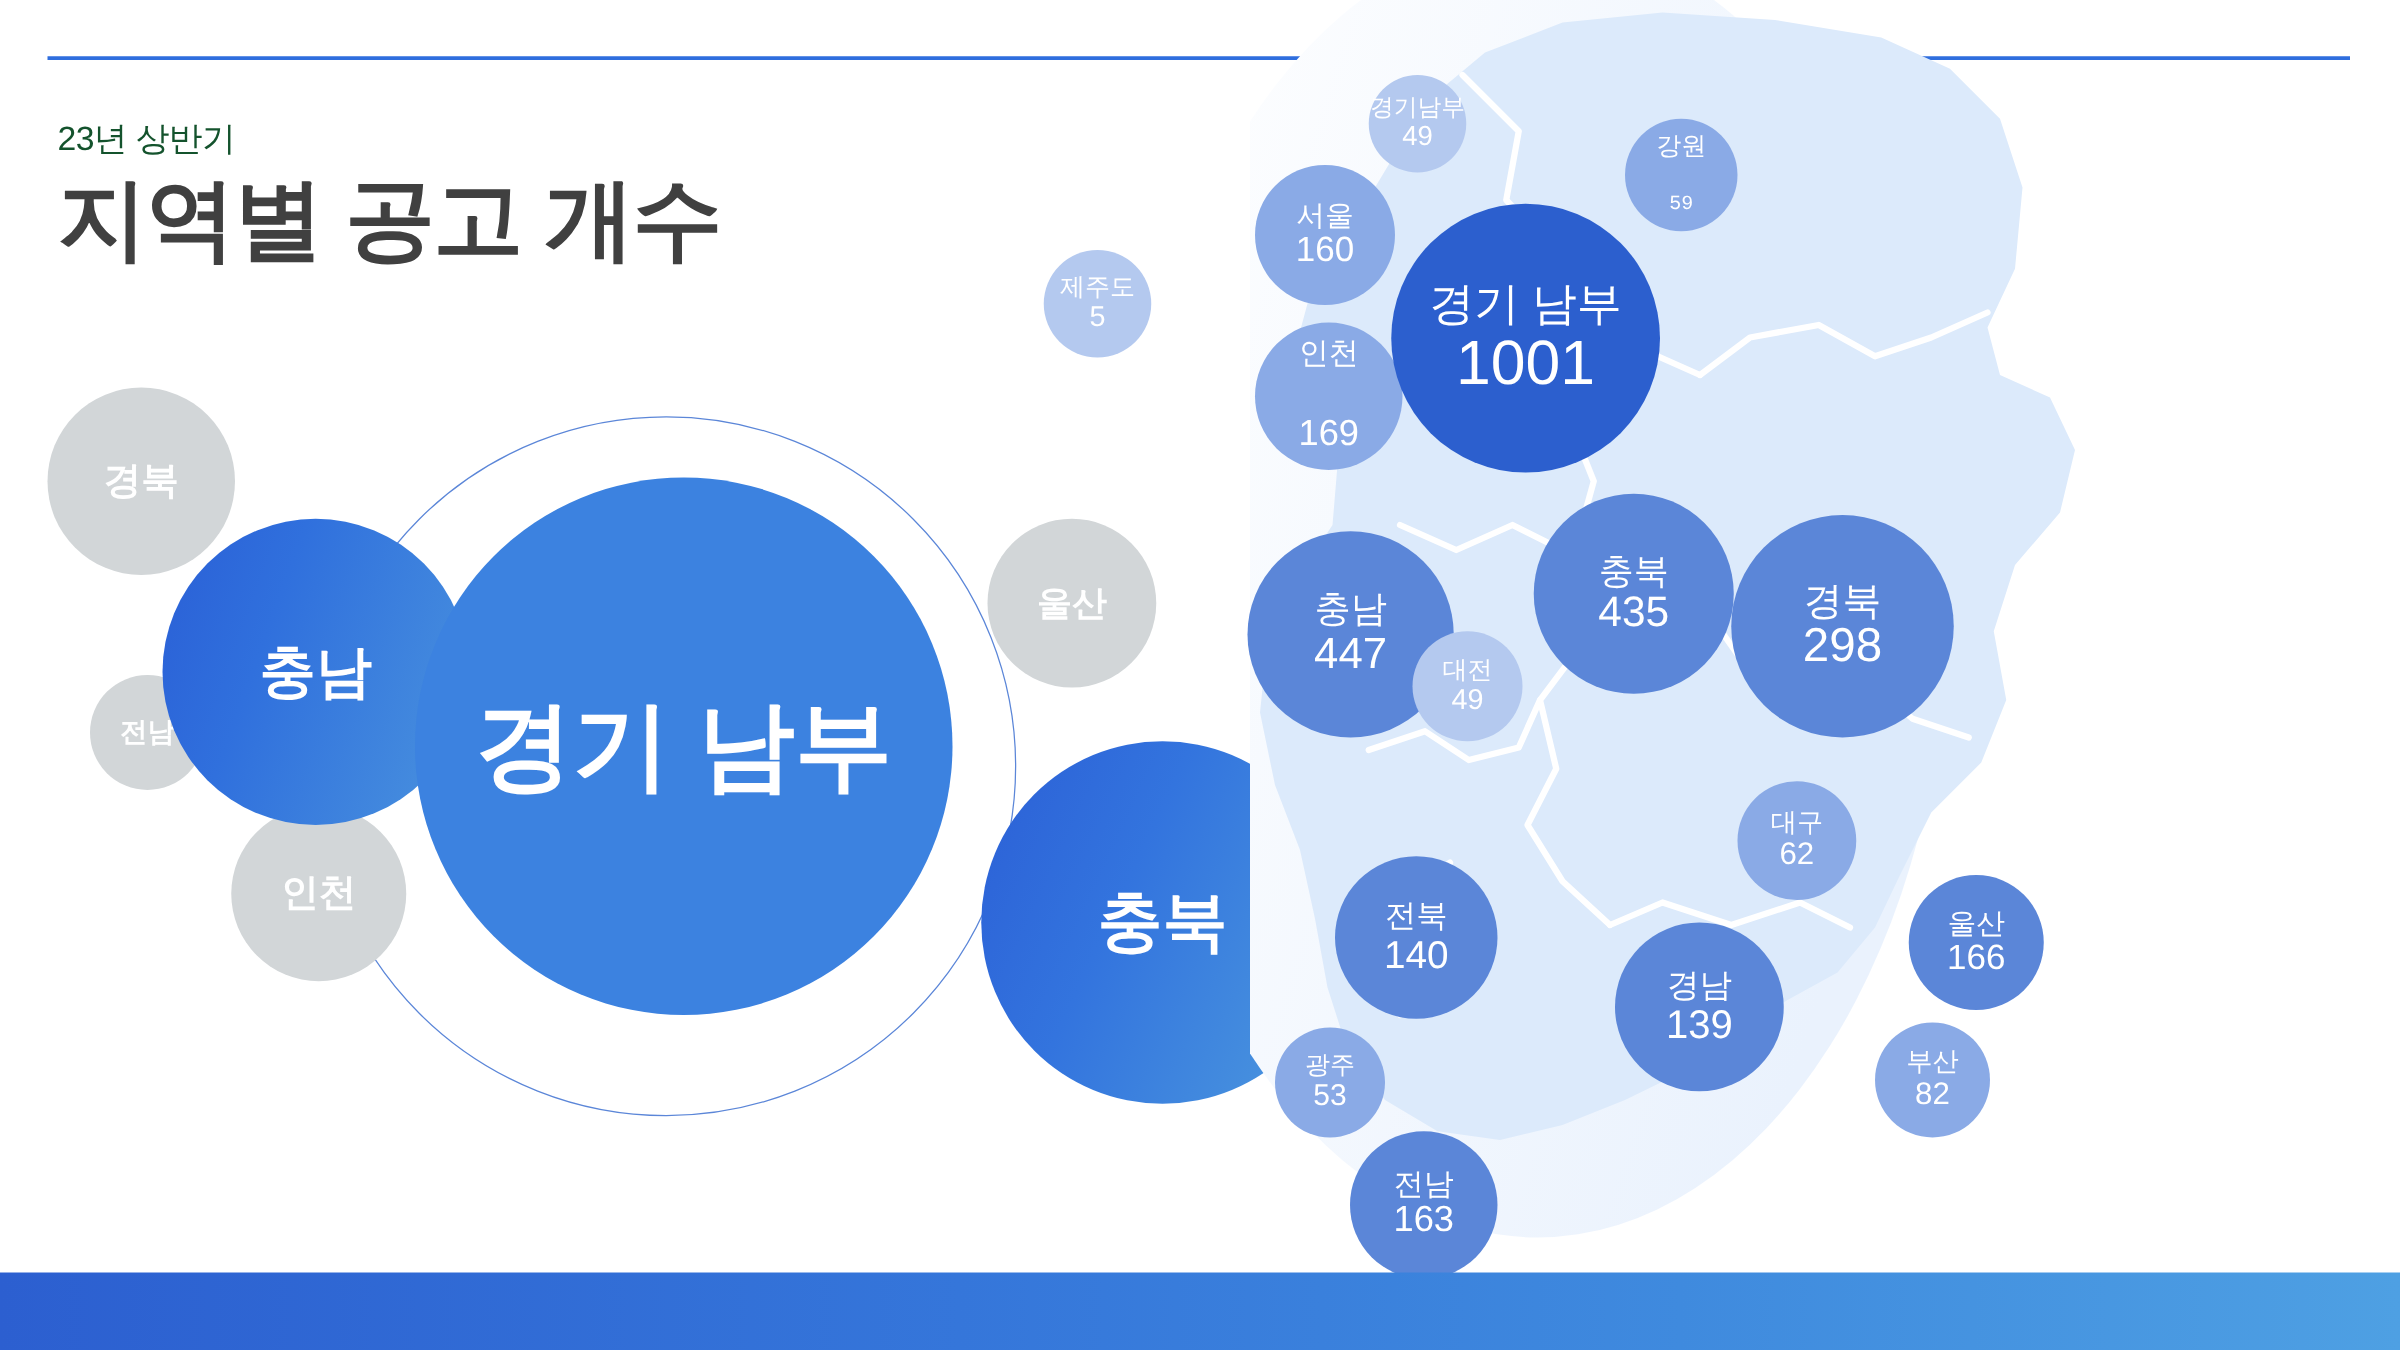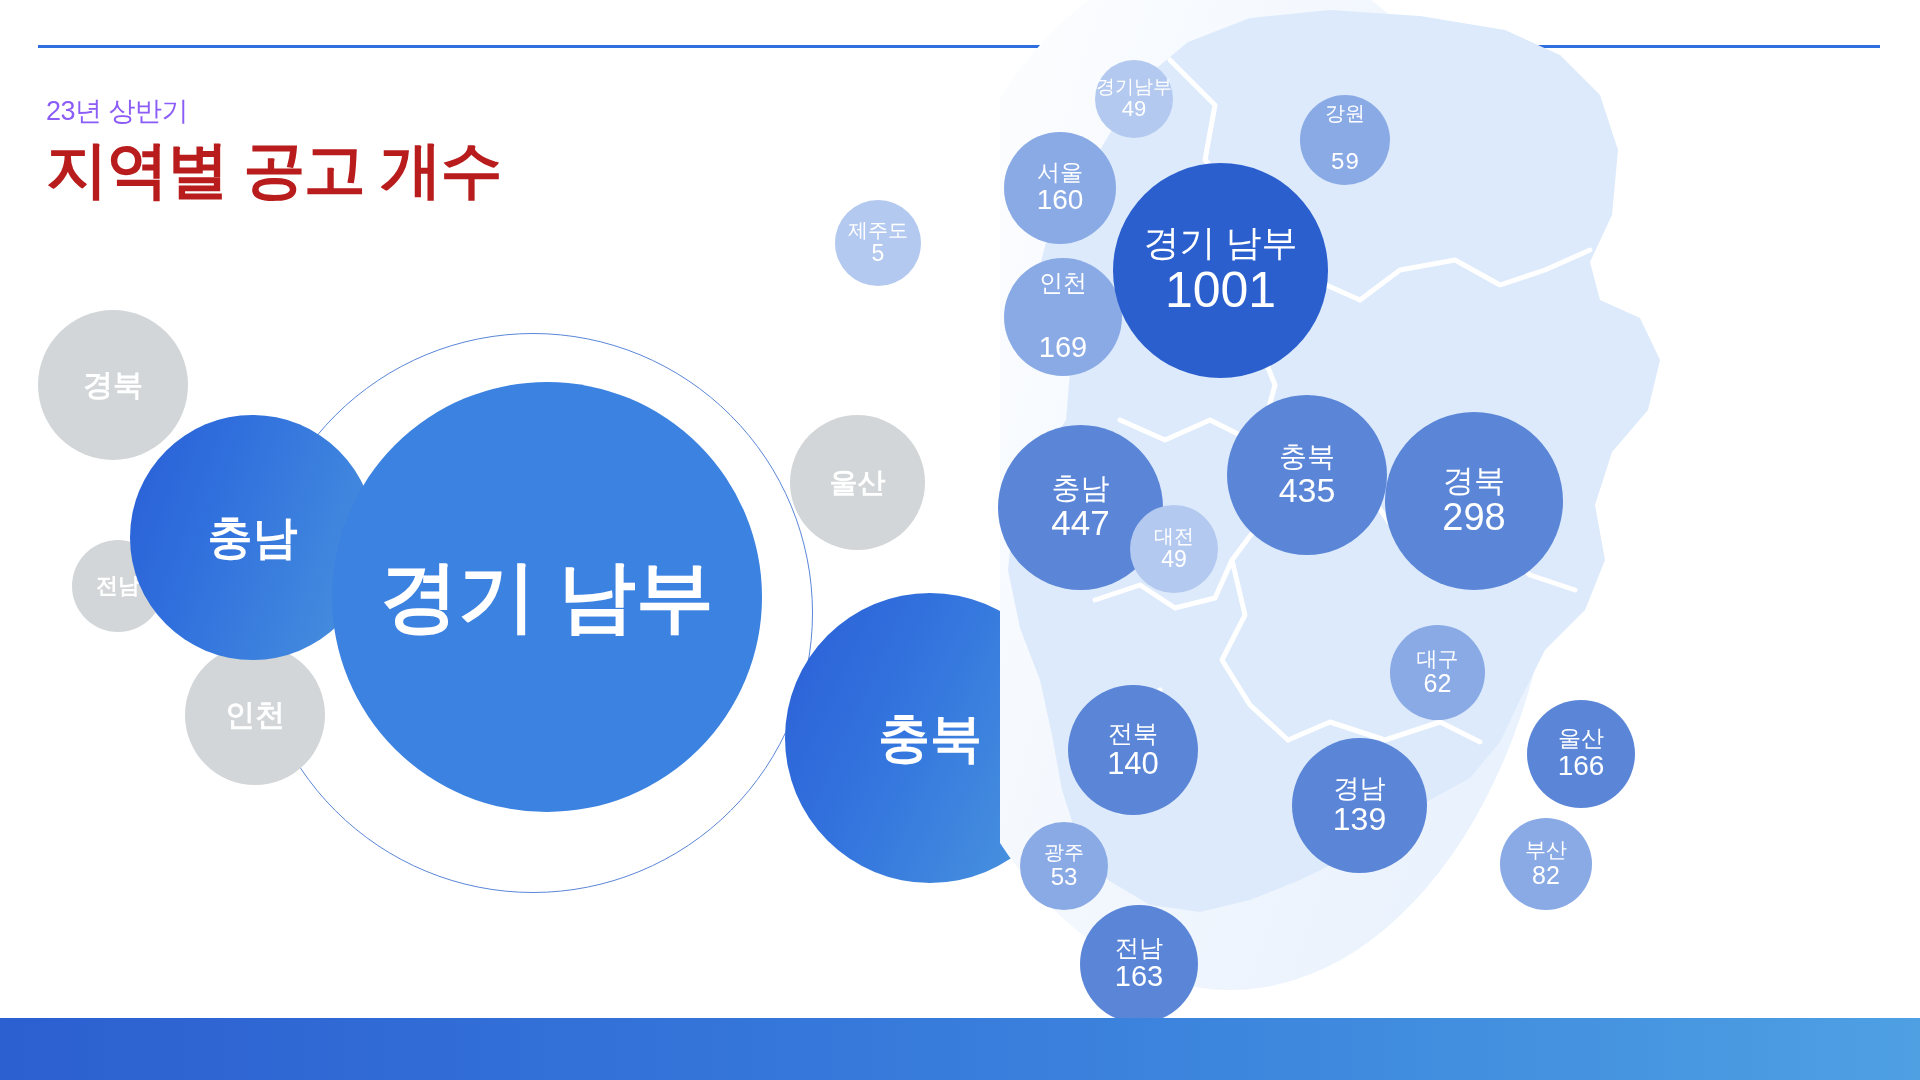--- a/index.html
+++ b/index.html
@@ -19,25 +19,25 @@
 
   
   .bottom-bar {
     position:absolute; left:0; bottom:0; width:1920px; height:62px;
     background:linear-gradient(90deg,#2c5fd0 0%,#3576da 40%,#3f8ade 70%,#4ea0e3 100%);
   }
 
   
   .title-block { position:absolute; left:46px; top:95px; }
   .subtitle {
-    font-size:27px; color:#8b5cf6; letter-spacing:-0.5px;
+    font-size:27px; color:#14532d; letter-spacing:-0.5px;
     font-weight:400; line-height:1.2;
   }
   .maintitle {
-    font-size:62px; color:#b91c1c; font-weight:bold;
+    font-size:72px; color:#404040; font-weight:bold;
     letter-spacing:-1.5px; line-height:1.25; margin-top:4px;
   }
 
   
   .cluster { position:absolute; left:0; top:250px; width:1120px; height:760px; }
 
   .orbit {
     position:absolute; border:1.4px solid #5b86d8; border-radius:50%;
     background:transparent;
   }
@@ -142,21 +142,21 @@
         <path d="M 160 690 L 120 720 L 95 770 L 120 812"></path>
       </g>
     </svg>
     <div id="mapbubbles">
         <div class="mbub tone-4" style="left: 95px; top: 60px; width: 78px; height: 78px;">
           <div class="nm" style="font-size: 19px;">경기남부</div>
           <div class="vl" style="font-size: 22px;">49</div>
         </div>
         <div class="mbub tone-3" style="left: 300px; top: 95px; width: 90px; height: 90px; font-family: Liberation Mono, monospace;">
           <div class="nm" style="font-size: 20px;">강원</div>
-          <div class="vl" style="font-size: 24px; margin-top: 25px;">59</div>
+          <div class="vl" style="font-size: 16px; margin-top: 25px;">59</div>
         </div>
         <div class="mbub tone-3" style="left: 4px; top: 132px; width: 112px; height: 112px;">
           <div class="nm" style="font-size: 23px;">서울</div>
           <div class="vl" style="font-size: 28px;">160</div>
         </div>
         <div class="mbub tone-4" style="left: -165px; top: 200px; width: 86px; height: 86px;">
           <div class="nm" style="font-size: 20px;">제주도</div>
           <div class="vl" style="font-size: 23px;">5</div>
         </div>
         <div class="mbub tone-3" style="left: 4px; top: 258px; width: 118px; height: 118px;">

